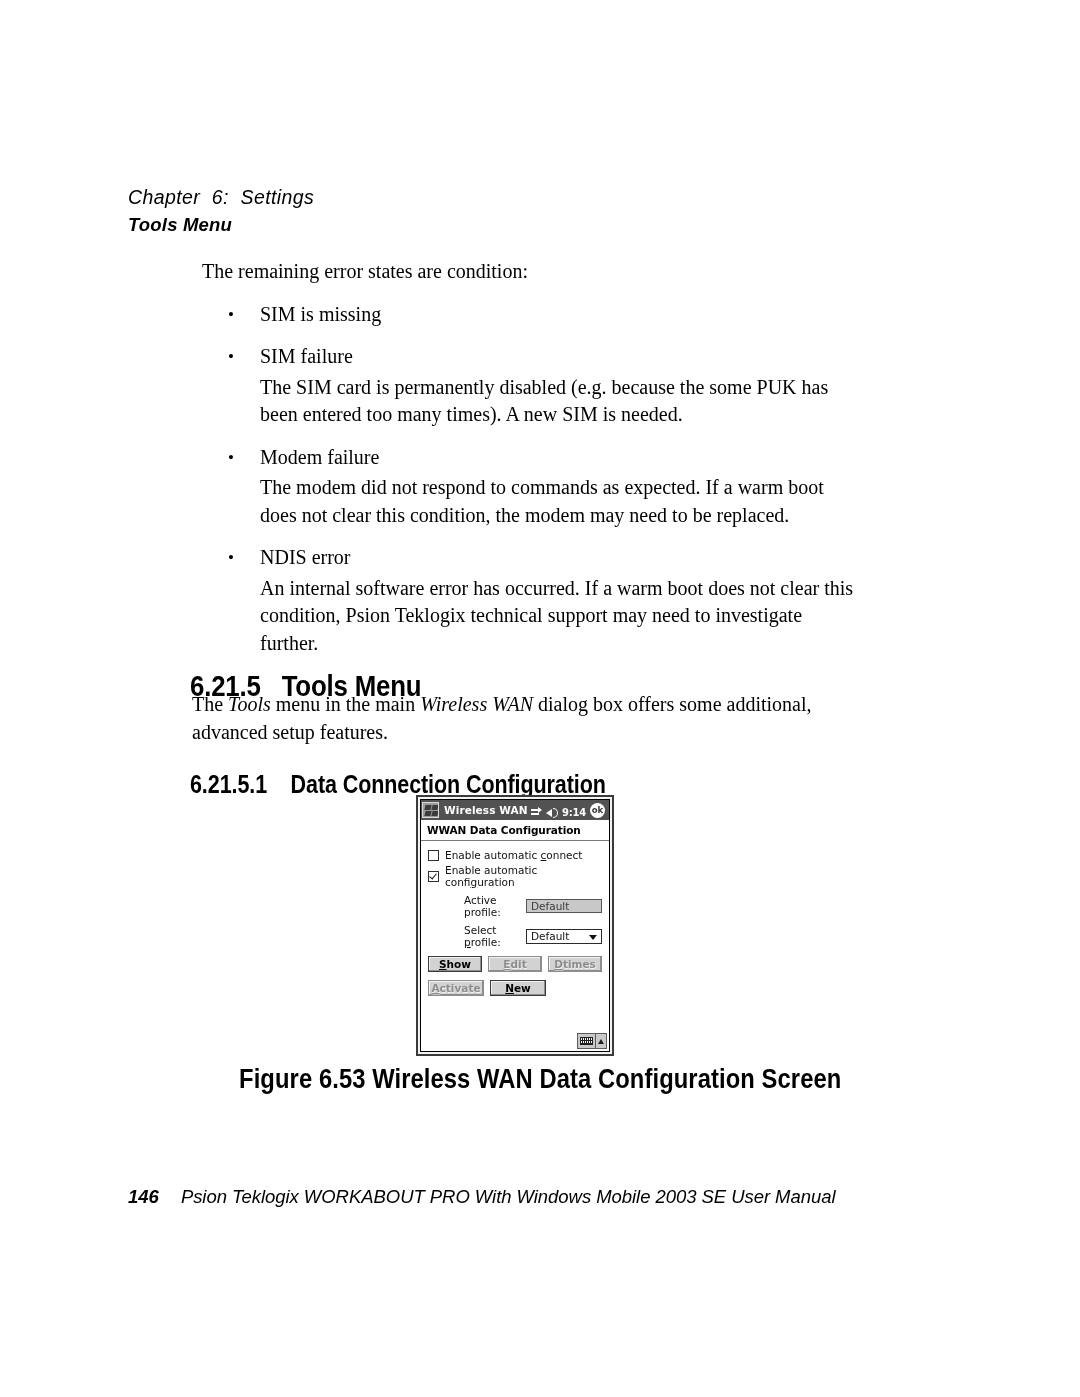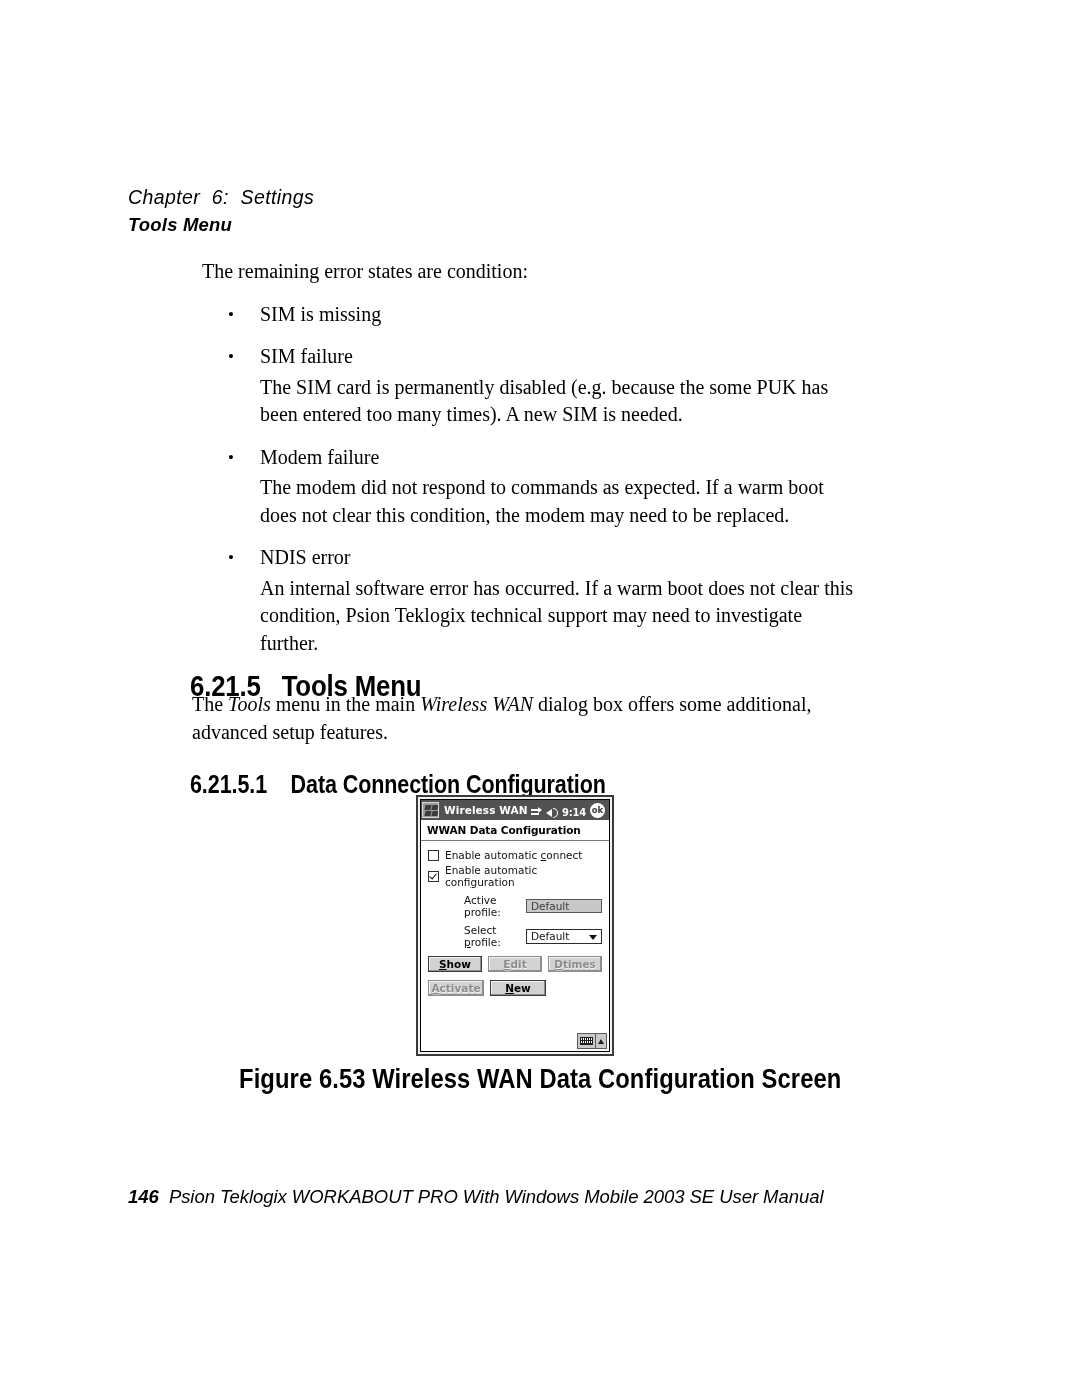--- a/index.html
+++ b/index.html
@@ -428,20 +428,21 @@
   }
 
   
   .footer {
     position: absolute;
     left: 128px;
     top: 1186px;
     display: flex;
     align-items: flex-start;
     font-family: "Liberation Sans", sans-serif;
+    gap: 12px;
   }
   .footer-page {
     font-weight: bold;
     font-style: italic;
     font-size: 18.5px;
     margin-right: 10px;
   }
   .footer-title {
     font-style: italic;
     font-size: 18.5px;

